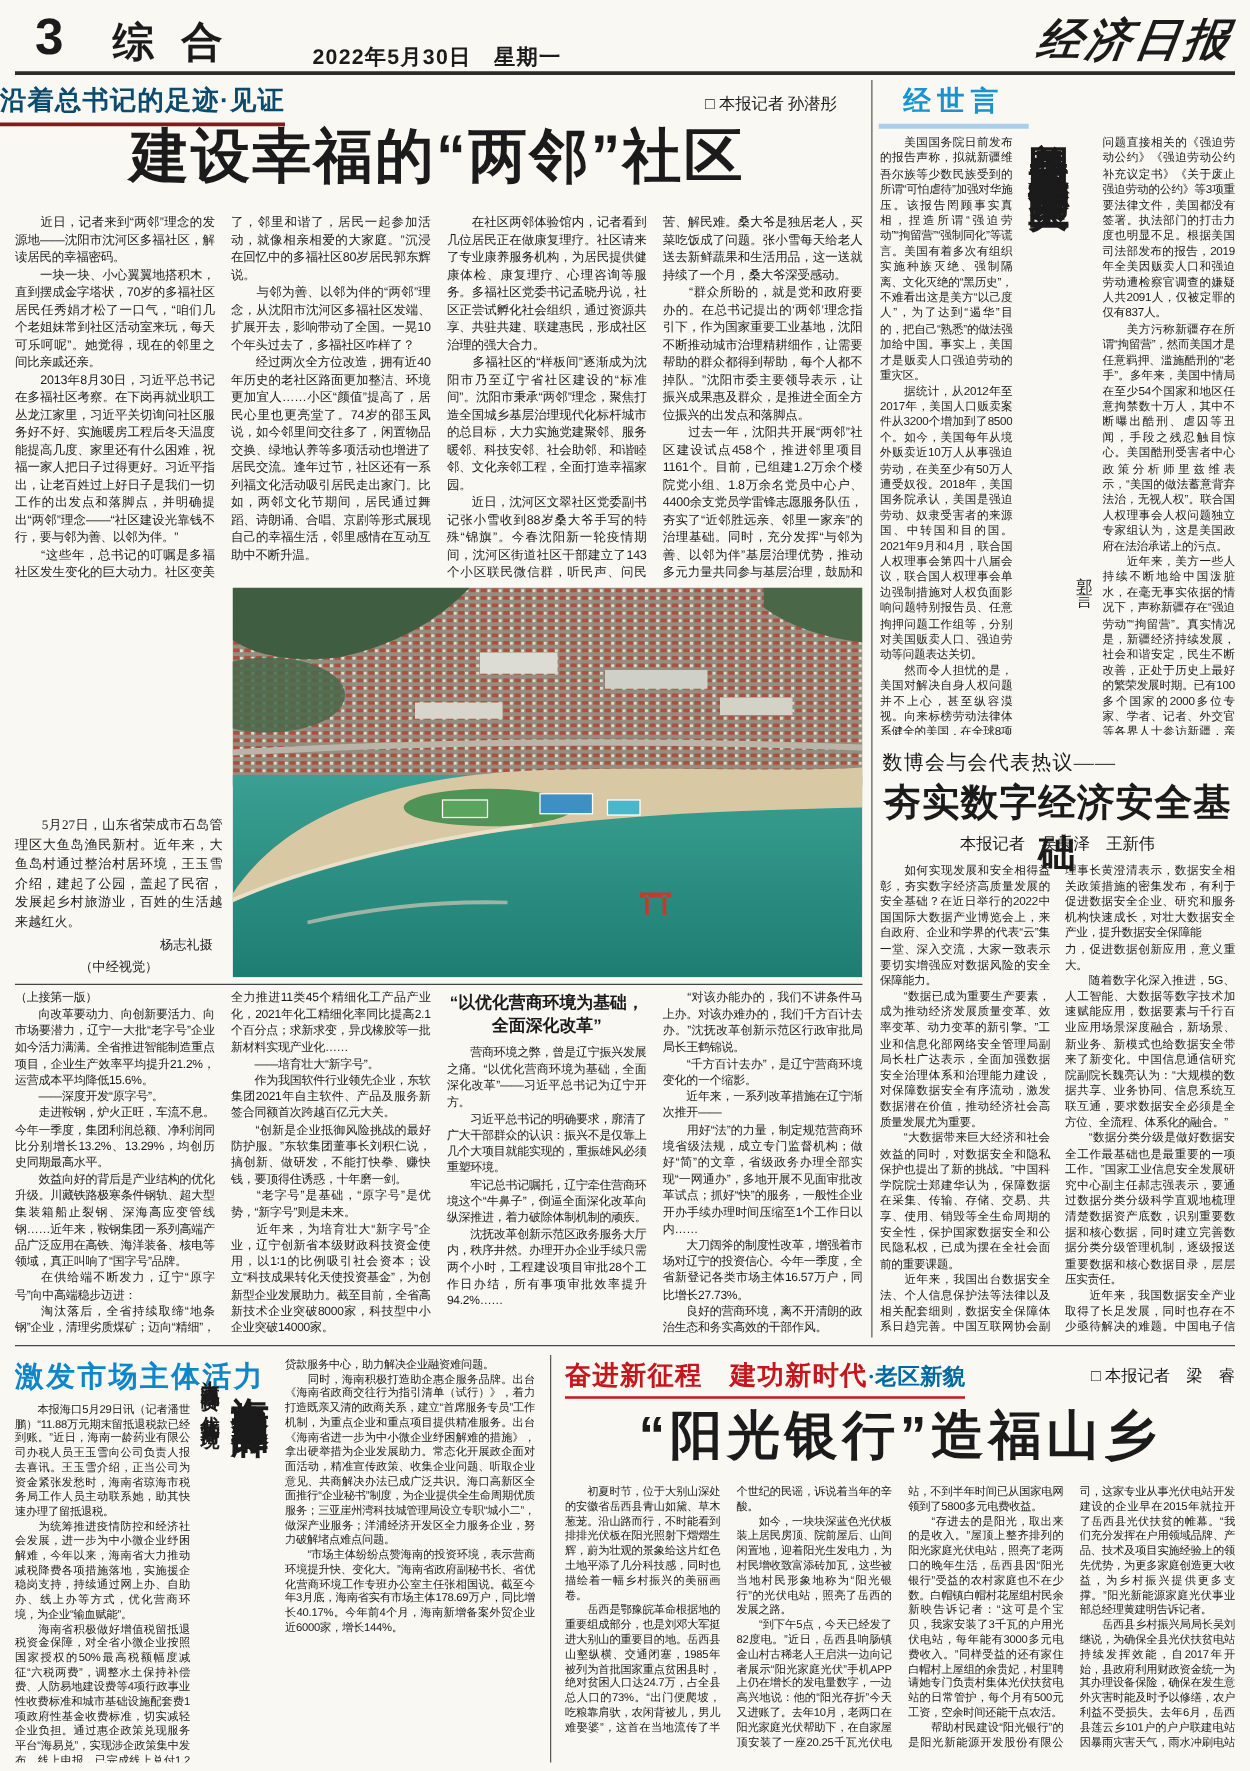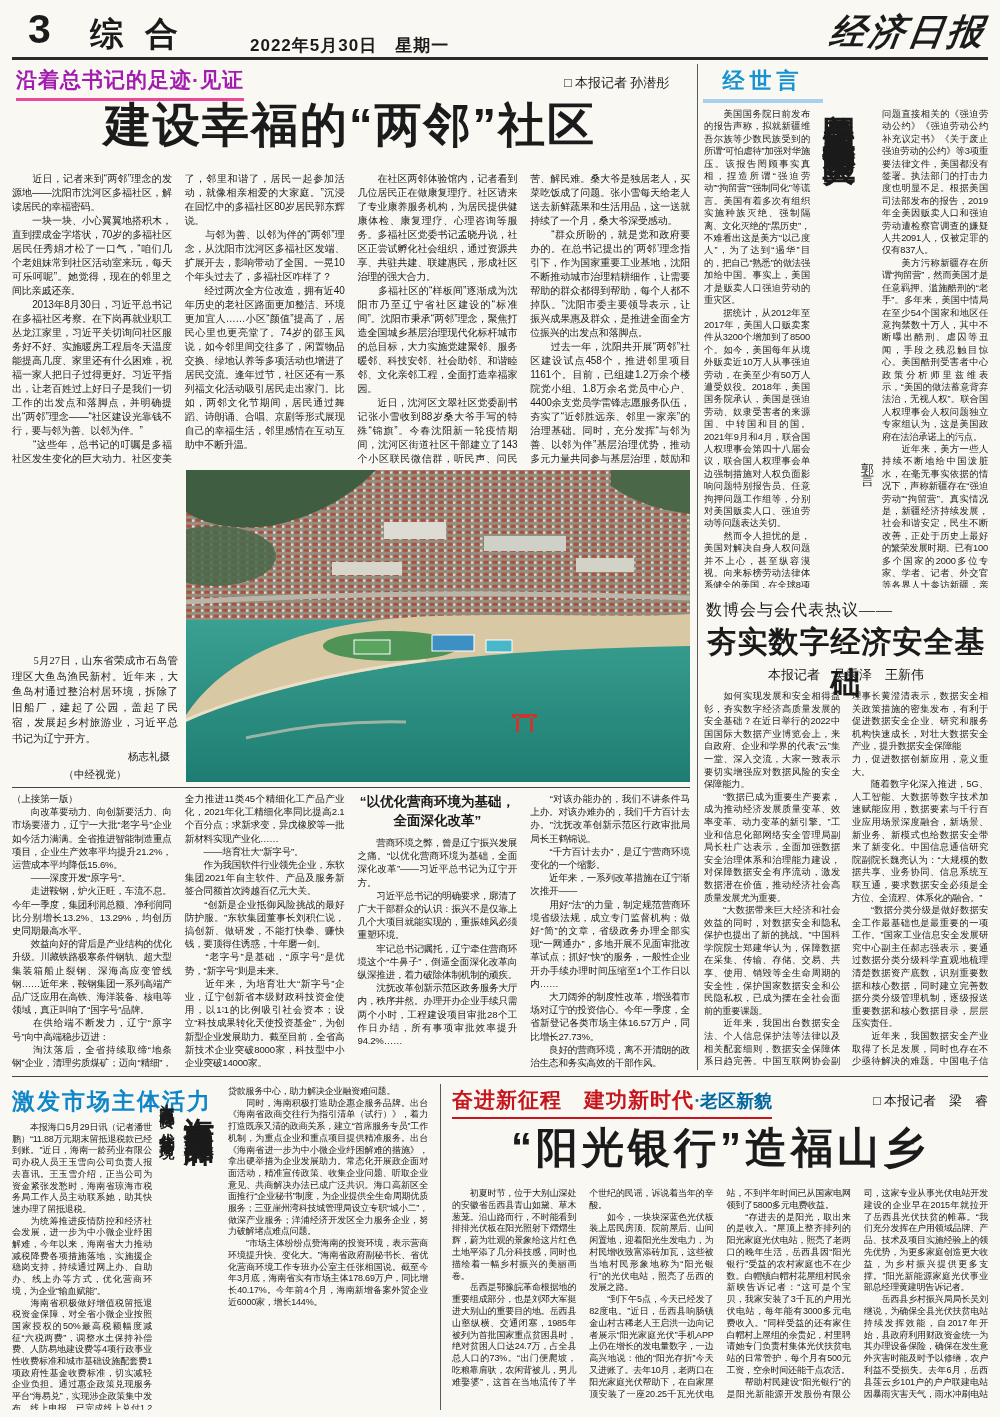--- a/index.html
+++ b/index.html
@@ -11,22 +11,22 @@
 
   
   .hdr{position:absolute;left:28px;top:6px;right:14px;height:50px;}
   .pagenum{position:absolute;left:0;top:0;font-size:41px;font-weight:bold;}
   .secname{position:absolute;left:62px;top:6px;font-size:33px;font-weight:bold;letter-spacing:22px;}
   .issuedate{position:absolute;left:222px;top:28px;font-size:17px;font-weight:bold;letter-spacing:1px;}
   .logo{position:absolute;right:0;top:2px;font-family:"DejaVu Serif","Liberation Serif",serif;
         font-style:italic;font-weight:bold;font-size:36px;transform:skewX(-8deg);letter-spacing:3px;}
 
   
-  .kicker{position:absolute;left:16px;top:66px;font-size:21px;font-weight:bold;color:#a21caf;
-          border-bottom:3px solid #ec4899;padding-bottom:4px;letter-spacing:1px;}
+  .kicker{position:absolute;left:0;top:66px;font-size:21px;font-weight:bold;color:#0c4a6e;
+          border-bottom:3px solid #7f1d1d;padding-bottom:4px;letter-spacing:1px;}
   .lead-byline{position:absolute;left:540px;top:74px;font-size:13px;font-family:"Liberation Serif",serif;padding-left:24px;}
   .lead-title{position:absolute;left:12px;width:676px;top:94px;text-align:center;
               font-size:47px;font-weight:bold;letter-spacing:2px;}
   .lead-body{position:absolute;left:12px;top:172px;width:678px;height:296px;
              column-count:4;column-gap:13px;column-fill:auto;
              font-size:10px;line-height:14px;letter-spacing:-0.2px;text-align:justify;overflow:hidden;}
 
   
   .photo-cap{position:absolute;left:12px;top:470px;width:166px;height:312px;display:flex;
              flex-direction:column;justify-content:flex-end;
@@ -119,21 +119,21 @@
       <p>　　与邻为善、以邻为伴的“两邻”理念，从沈阳市沈河区多福社区发端、扩展开去，影响带动了全国。一晃10个年头过去了，多福社区咋样了？</p>
       <p>　　经过两次全方位改造，拥有近40年历史的老社区路面更加整洁、环境更加宜人……小区“颜值”提高了，居民心里也更亮堂了。74岁的邵玉凤说，如今邻里间交往多了，闲置物品交换、绿地认养等多项活动也增进了居民交流。逢年过节，社区还有一系列福文化活动吸引居民走出家门。比如，两邻文化节期间，居民通过舞蹈、诗朗诵、合唱、京剧等形式展现自己的幸福生活，邻里感情在互动互助中不断升温。</p>
       <p>　　在社区两邻体验馆内，记者看到几位居民正在做康复理疗。社区请来了专业康养服务机构，为居民提供健康体检、康复理疗、心理咨询等服务。多福社区党委书记孟晓丹说，社区正尝试孵化社会组织，通过资源共享、共驻共建、联建惠民，形成社区治理的强大合力。</p>
       <p>　　多福社区的“样板间”逐渐成为沈阳市乃至辽宁省社区建设的“标准间”。沈阳市秉承“两邻”理念，聚焦打造全国城乡基层治理现代化标杆城市的总目标，大力实施党建聚邻、服务暖邻、科技安邻、社会助邻、和谐睦邻、文化亲邻工程，全面打造幸福家园。</p>
       <p>　　近日，沈河区文翠社区党委副书记张小雪收到88岁桑大爷手写的特殊“锦旗”。今春沈阳新一轮疫情期间，沈河区街道社区干部建立了143个小区联民微信群，听民声、问民苦、解民难。桑大爷是独居老人，买菜吃饭成了问题。张小雪每天给老人送去新鲜蔬果和生活用品，这一送就持续了一个月，桑大爷深受感动。</p>
       <p>　　“群众所盼的，就是党和政府要办的。在总书记提出的‘两邻’理念指引下，作为国家重要工业基地，沈阳不断推动城市治理精耕细作，让需要帮助的群众都得到帮助，每个人都不掉队。”沈阳市委主要领导表示，让振兴成果惠及群众，是推进全面全方位振兴的出发点和落脚点。</p>
       <p>　　过去一年，沈阳共开展“两邻”社区建设试点458个，推进邻里项目1161个。目前，已组建1.2万余个楼院党小组、1.8万余名党员中心户、4400余支党员学雷锋志愿服务队伍，夯实了“近邻胜远亲、邻里一家亲”的治理基础。同时，充分发挥“与邻为善、以邻为伴”基层治理优势，推动多元力量共同参与基层治理，鼓励和支持发展社区社会组织，将社区“独角戏”变成驻区“大合唱”。沈阳市已备案社区社会组织1.1万余个，开展为老、助残、托幼、济困等服务2775场次，惠及居民53.6万人。</p>
     </div>
 
   <div class="photo-cap">
-    <div>　　5月27日，山东省荣成市石岛管理区大鱼岛渔民新村。近年来，大鱼岛村通过整治村居环境，拆除了旧船厂，建起了公园，盖起了民宿，发展起乡村旅游业，习近平总书记为辽宁开方。</div>
+    <div>　　5月27日，山东省荣成市石岛管理区大鱼岛渔民新村。近年来，大鱼岛村通过整治村居环境，王玉雪介绍，建起了公园，盖起了民宿，发展起乡村旅游业，百姓的生活越来越红火。</div>
     <div class="credit">杨志礼摄</div>
     <div class="agency">（中经视觉）</div>
   </div>
 
   <div class="photo">
     <svg viewBox="0 0 504 312" preserveAspectRatio="none">
       <defs>
         <linearGradient id="seaG" x1="0" y1="0" x2="0" y2="1">
           <stop offset="0" stop-color="#3aa092"></stop>
             <stop offset="1" stop-color="#1e7d72"></stop>

